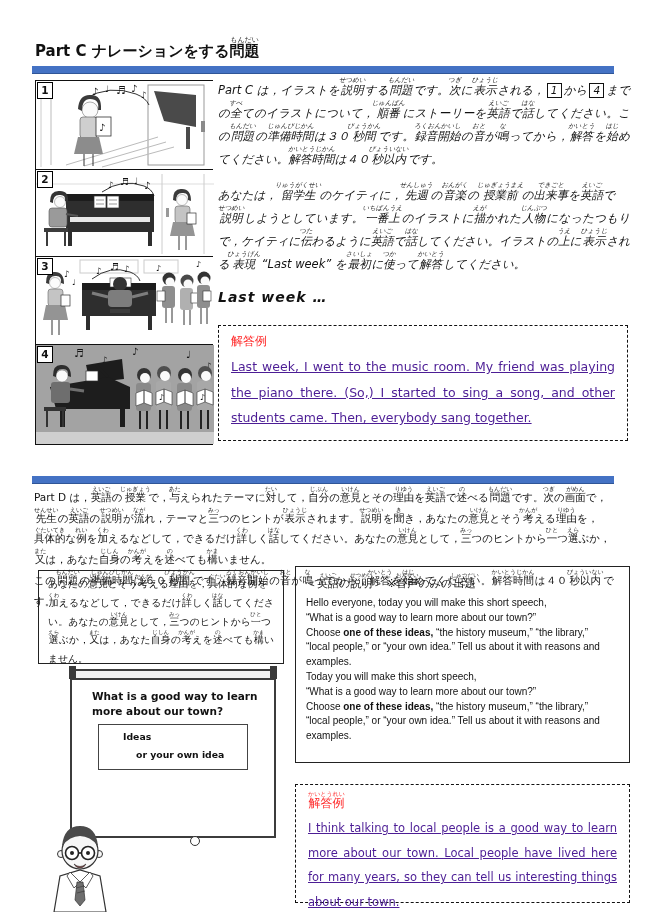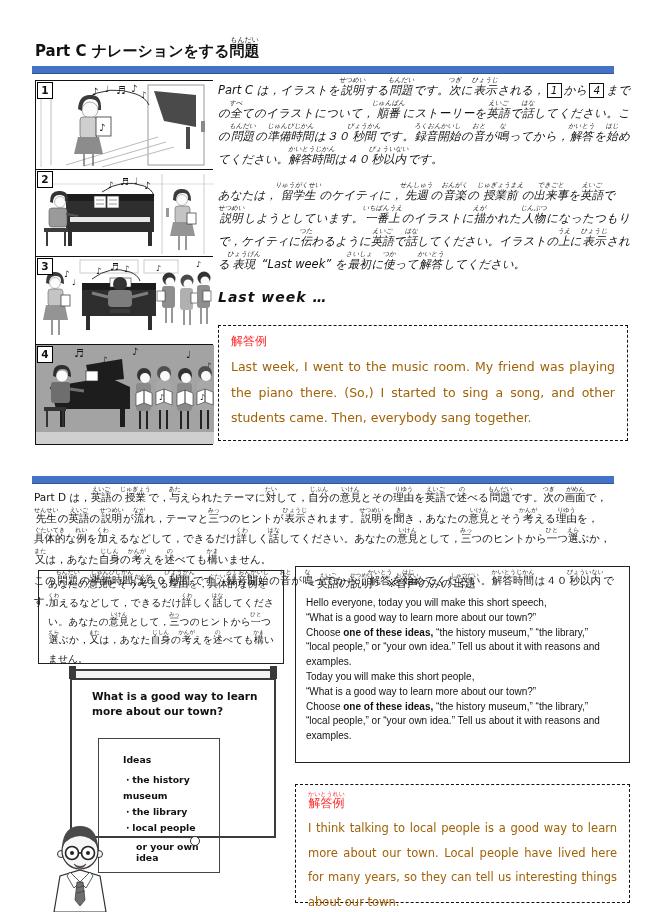--- a/index.html
+++ b/index.html
@@ -26,43 +26,43 @@
   .pc-col p{margin:0 0 10px 0;}
   .numbox{display:inline-block;border:1px solid #111;padding:0 3px;margin:0 2px;line-height:13px;font-size:10.5px;}
   .lastweek{font-size:14px;font-weight:bold;letter-spacing:1px;margin-top:4px;}
 
   
   .ansbox{position:absolute;border:1.6px dashed #111;background:#fff;box-sizing:border-box;}
   .ansbox-c{left:218px;top:325px;width:410px;height:116px;padding:7px 12px;}
   .ansbox-d{left:295px;top:784px;width:335px;height:119px;padding:6px 12px;}
   .anslabel{color:#ff2a2a;font-size:12px;}
   .anslabel rt{color:#ff2a2a;font-size:6px;}
-  .anstext{color:#a16207;text-align:justify;}
+  .anstext{color:#4c1d95;text-align:justify;text-decoration:underline;}
   .ansbox-c .anstext{font-size:12.5px;line-height:25.5px;margin-top:4px;}
   .ansbox-d .anstext{font-size:11.5px;line-height:24.5px;margin-top:4px;}
 
   
   .pd-intro{position:absolute;left:34px;top:486px;width:580px;font-size:10.5px;line-height:20.5px;text-align:justify;}
   .pd-intro p{margin:0;}
   .pd-intro rt{font-size:6px;}
 
   
   .notebox{position:absolute;left:38px;top:570px;width:246px;height:94px;border:1.5px solid #222;
            box-sizing:border-box;padding:4px 9px;font-size:9.8px;line-height:18.8px;text-align:justify;}
   .notebox rt{font-size:5.5px;}
 
   
   .board-wrap{position:absolute;left:40px;top:666px;width:240px;height:246px;}
   .board{position:absolute;left:30px;top:3px;width:206px;height:169px;border:2px solid #3c3c3c;background:#fff;box-sizing:border-box;}
   .board-rail{height:7px;background:#f2f2f2;border-bottom:2px solid #3c3c3c;}
   .cap{position:absolute;top:-5px;width:7px;height:13px;background:#3a3a3a;}
   .cap-l{left:-3px;} .cap-r{right:-3px;}
   .board-q{margin:9px 8px 0 20px;font-weight:bold;font-size:10.5px;line-height:15px;}
-  .ideasbox{margin:19px auto 0 26px;width:122px;border:1.5px solid #444;box-sizing:border-box;
-            padding:15px 4px 9px 24px;font-size:9.3px;font-weight:bold;}
+  .ideasbox{margin:5px auto 0 26px;width:150px;border:1.5px solid #444;box-sizing:border-box;
+            padding:6px 4px 9px 24px;font-size:9.3px;font-weight:bold;}
   .ideas-title{margin-bottom:7px;}
   .idea{line-height:16px;}
   .idea::before{content:"・";}
   .ideas-extra{margin-top:5px;margin-left:13px;}
   .board-knob{position:absolute;left:150px;top:170px;width:8px;height:8px;border:1.5px solid #333;border-radius:50%;background:#fff;}
   .teacher{position:absolute;left:-6px;top:152px;}
 
   
   .engbox{position:absolute;left:295px;top:566px;width:335px;height:197px;border:1.6px solid #222;
           box-sizing:border-box;padding:5px 10px;}
@@ -295,25 +295,20 @@
   <div class="notebox">あなたの<ruby>意見<rt>いけん</rt></ruby>とそう<ruby>考<rt>かんが</rt></ruby>える<ruby>理由<rt>りゆう</rt></ruby>を，<ruby>具体的<rt>ぐたいてき</rt></ruby>な<ruby>例<rt>れい</rt></ruby>を<ruby>加<rt>くわ</rt></ruby>えるなどして，できるだけ<ruby>詳<rt>くわ</rt></ruby>しく<ruby>話<rt>はな</rt></ruby>してください。あなたの<ruby>意見<rt>いけん</rt></ruby>として，<ruby>三<rt>みっ</rt></ruby>つのヒントから<ruby>一<rt>ひと</rt></ruby>つ<ruby>選<rt>えら</rt></ruby>ぶか，<ruby>又<rt>また</rt></ruby>は，あなた<ruby>自身<rt>じしん</rt></ruby>の<ruby>考<rt>かんが</rt></ruby>えを<ruby>述<rt>の</rt></ruby>べても<ruby>構<rt>かま</rt></ruby>いません。</div>
 
   <div class="board-wrap">
     <div class="board">
       <div class="cap cap-l"></div>
       <div class="cap cap-r"></div>
       <div class="board-rail"></div>
       <div class="board-q">What is a good way to learn more about our town?</div>
       <div class="ideasbox">
         <div class="ideas-title">Ideas</div>
-        <div>
-            <div class="idea">the history museum</div>
-            <div class="idea">the library</div>
-            <div class="idea">local people</div>
-          </div>
         <div class="ideas-extra">or your own idea</div>
       </div>
     </div>
     <div class="board-knob"></div>
     <svg class="teacher" width="92" height="94" viewBox="0 0 92 94">
       <polygon points="20,94 26,58 46,52 66,58 72,94" fill="#ffffff" stroke="#333333" stroke-width="1.2"></polygon>
       <polygon points="36,54 46,64 40,70 33,58" fill="#ffffff" stroke="#333333" stroke-width="0.8"></polygon>
       <polygon points="56,54 46,64 52,70 59,58" fill="#ffffff" stroke="#333333" stroke-width="0.8"></polygon>
       <polygon points="43,64 49,64 51,82 46,88 41,82" fill="#6e6e6e" stroke="#333333" stroke-width="0.7"></polygon>
       <line x1="42" y1="70" x2="50" y2="68" stroke="#333333" stroke-width="0.6"></line>
@@ -332,21 +327,21 @@
   </div>
 
   <div class="engbox">
     <div class="eng-header">＜<ruby>英語<rt>えいご</rt></ruby>の<ruby>説明<rt>せつめい</rt></ruby>＞ ※<ruby>音声<rt>おんせい</rt></ruby>のみの<ruby>出題<rt>しゅつだい</rt></ruby></div>
     <div>
         <div class="eng-line"><span>Hello everyone, today you will make this short speech,</span></div>
         <div class="eng-line"><span class="u"> “What is a good way to learn more about our town?” </span></div>
         <div class="eng-line"><span>Choose </span><span class="b u">one of these ideas,</span><span> </span><span class="u">“the history museum,”</span><span> </span><span class="u">“the library,”</span></div>
         <div class="eng-line"><span class="u">“local people,” </span><span>or “your own idea.” Tell us about it with reasons and</span></div>
         <div class="eng-line"><span>examples.</span></div>
-        <div class="eng-line"><span>Today you will make this short people,</span></div>
+        <div class="eng-line"><span>Today you will make this short speech,</span></div>
         <div class="eng-line"><span class="u"> “What is a good way to learn more about our town?” </span></div>
         <div class="eng-line"><span>Choose </span><span class="b u">one of these ideas,</span><span> </span><span class="u">“the history museum,”</span><span> </span><span class="u">“the library,”</span></div>
         <div class="eng-line"><span class="u">“local people,” </span><span>or “your own idea.” Tell us about it with reasons and</span></div>
         <div class="eng-line"><span>examples.</span></div>
       </div>
   </div>
 
   <div class="ansbox ansbox-d">
     <div class="anslabel"><ruby>解答例<rt>かいとうれい</rt></ruby></div>
     <div class="anstext">I think talking to local people is a good way to learn more about our town. Local people have lived here for many years, so they can tell us interesting things about our town.</div>

